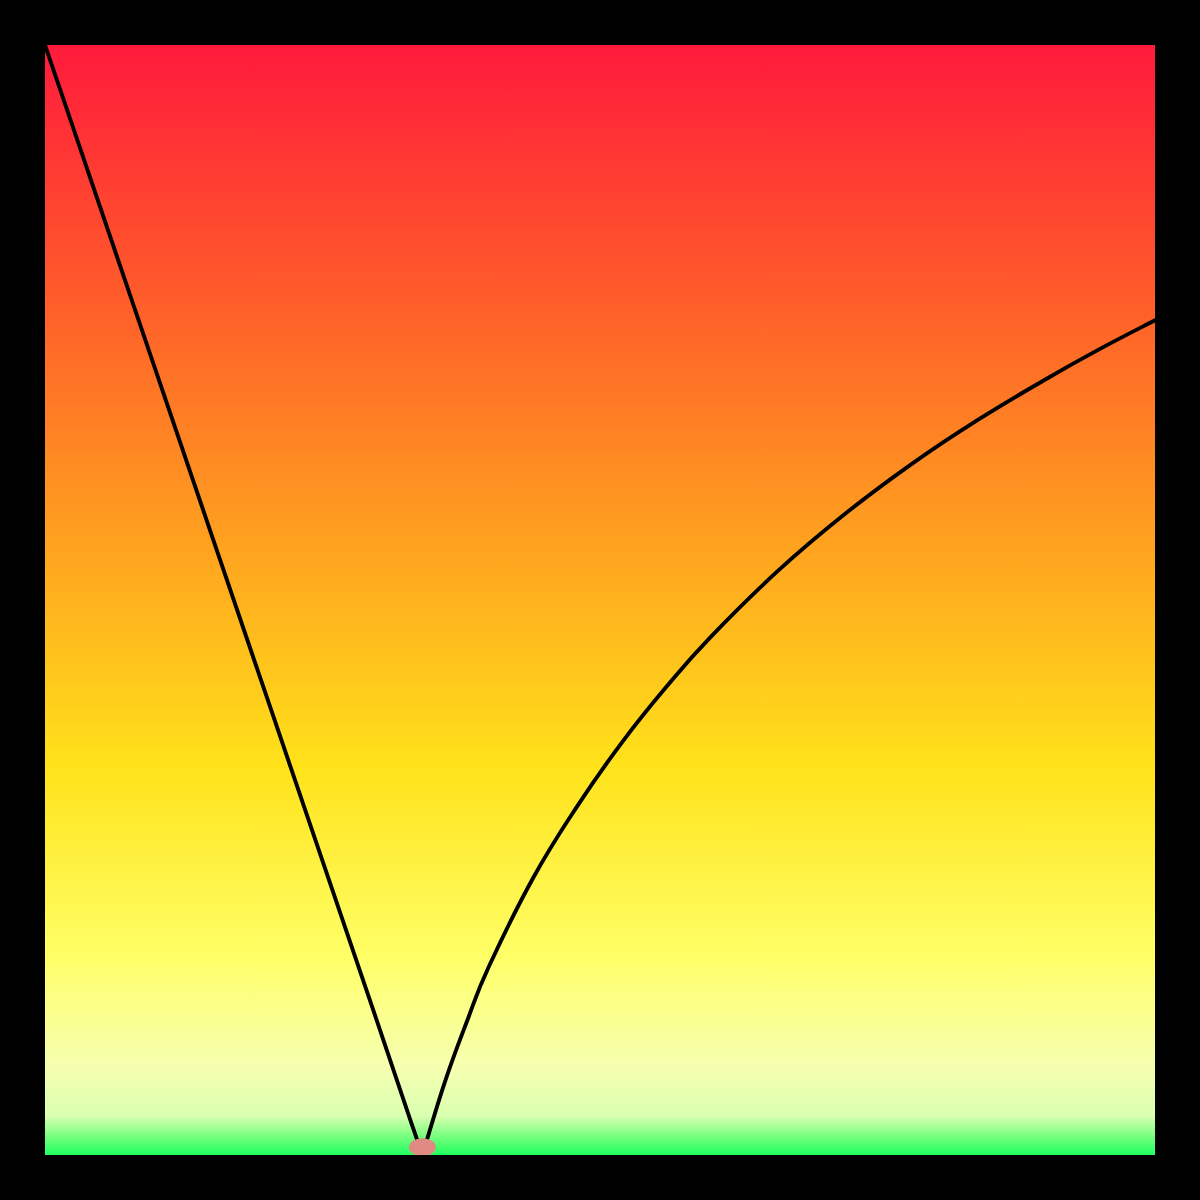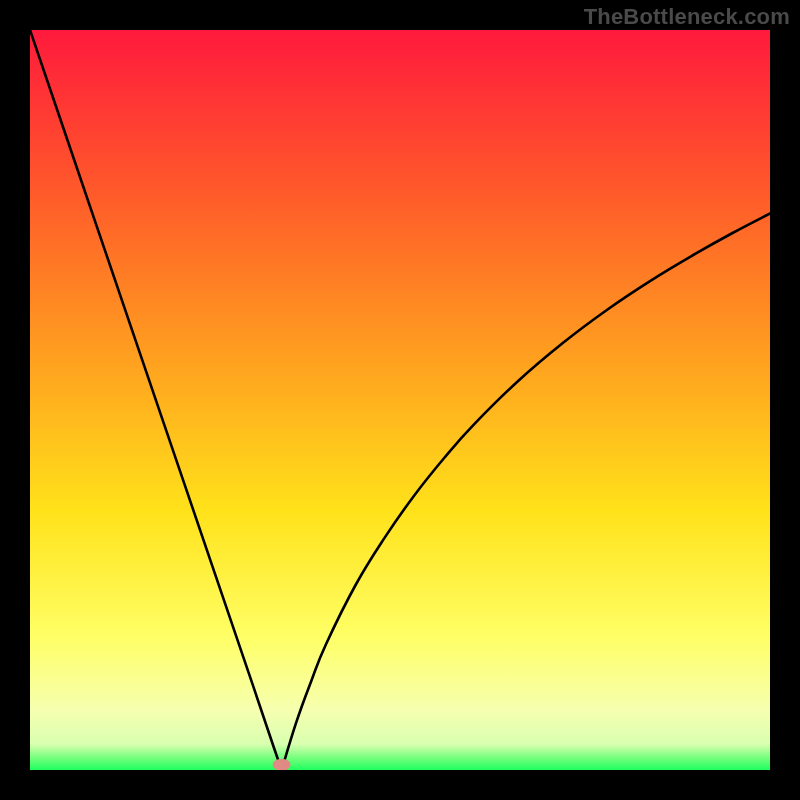--- a/index.html
+++ b/index.html
@@ -39,21 +39,20 @@
     display: block;
     width: 100%;
     height: 100%;
   }
 </style>
 </head>
 <body>
 
 <div class="frame">
 
-  <div class="watermark">TheBottleneck.com</div>
 
   <div class="plot-box">
     <svg id="chart-svg" viewBox="0 0 740 740" preserveAspectRatio="none">
       <defs>
         <linearGradient id="bgGrad" x1="0" y1="0" x2="0" y2="1">
             <stop offset="0.00%" stop-color="#ff1a3c"></stop>
             <stop offset="22.00%" stop-color="#ff5a2a"></stop>
             <stop offset="45.00%" stop-color="#ffa21f"></stop>
             <stop offset="65.00%" stop-color="#ffe21a"></stop>
             <stop offset="82.00%" stop-color="#ffff66"></stop>

